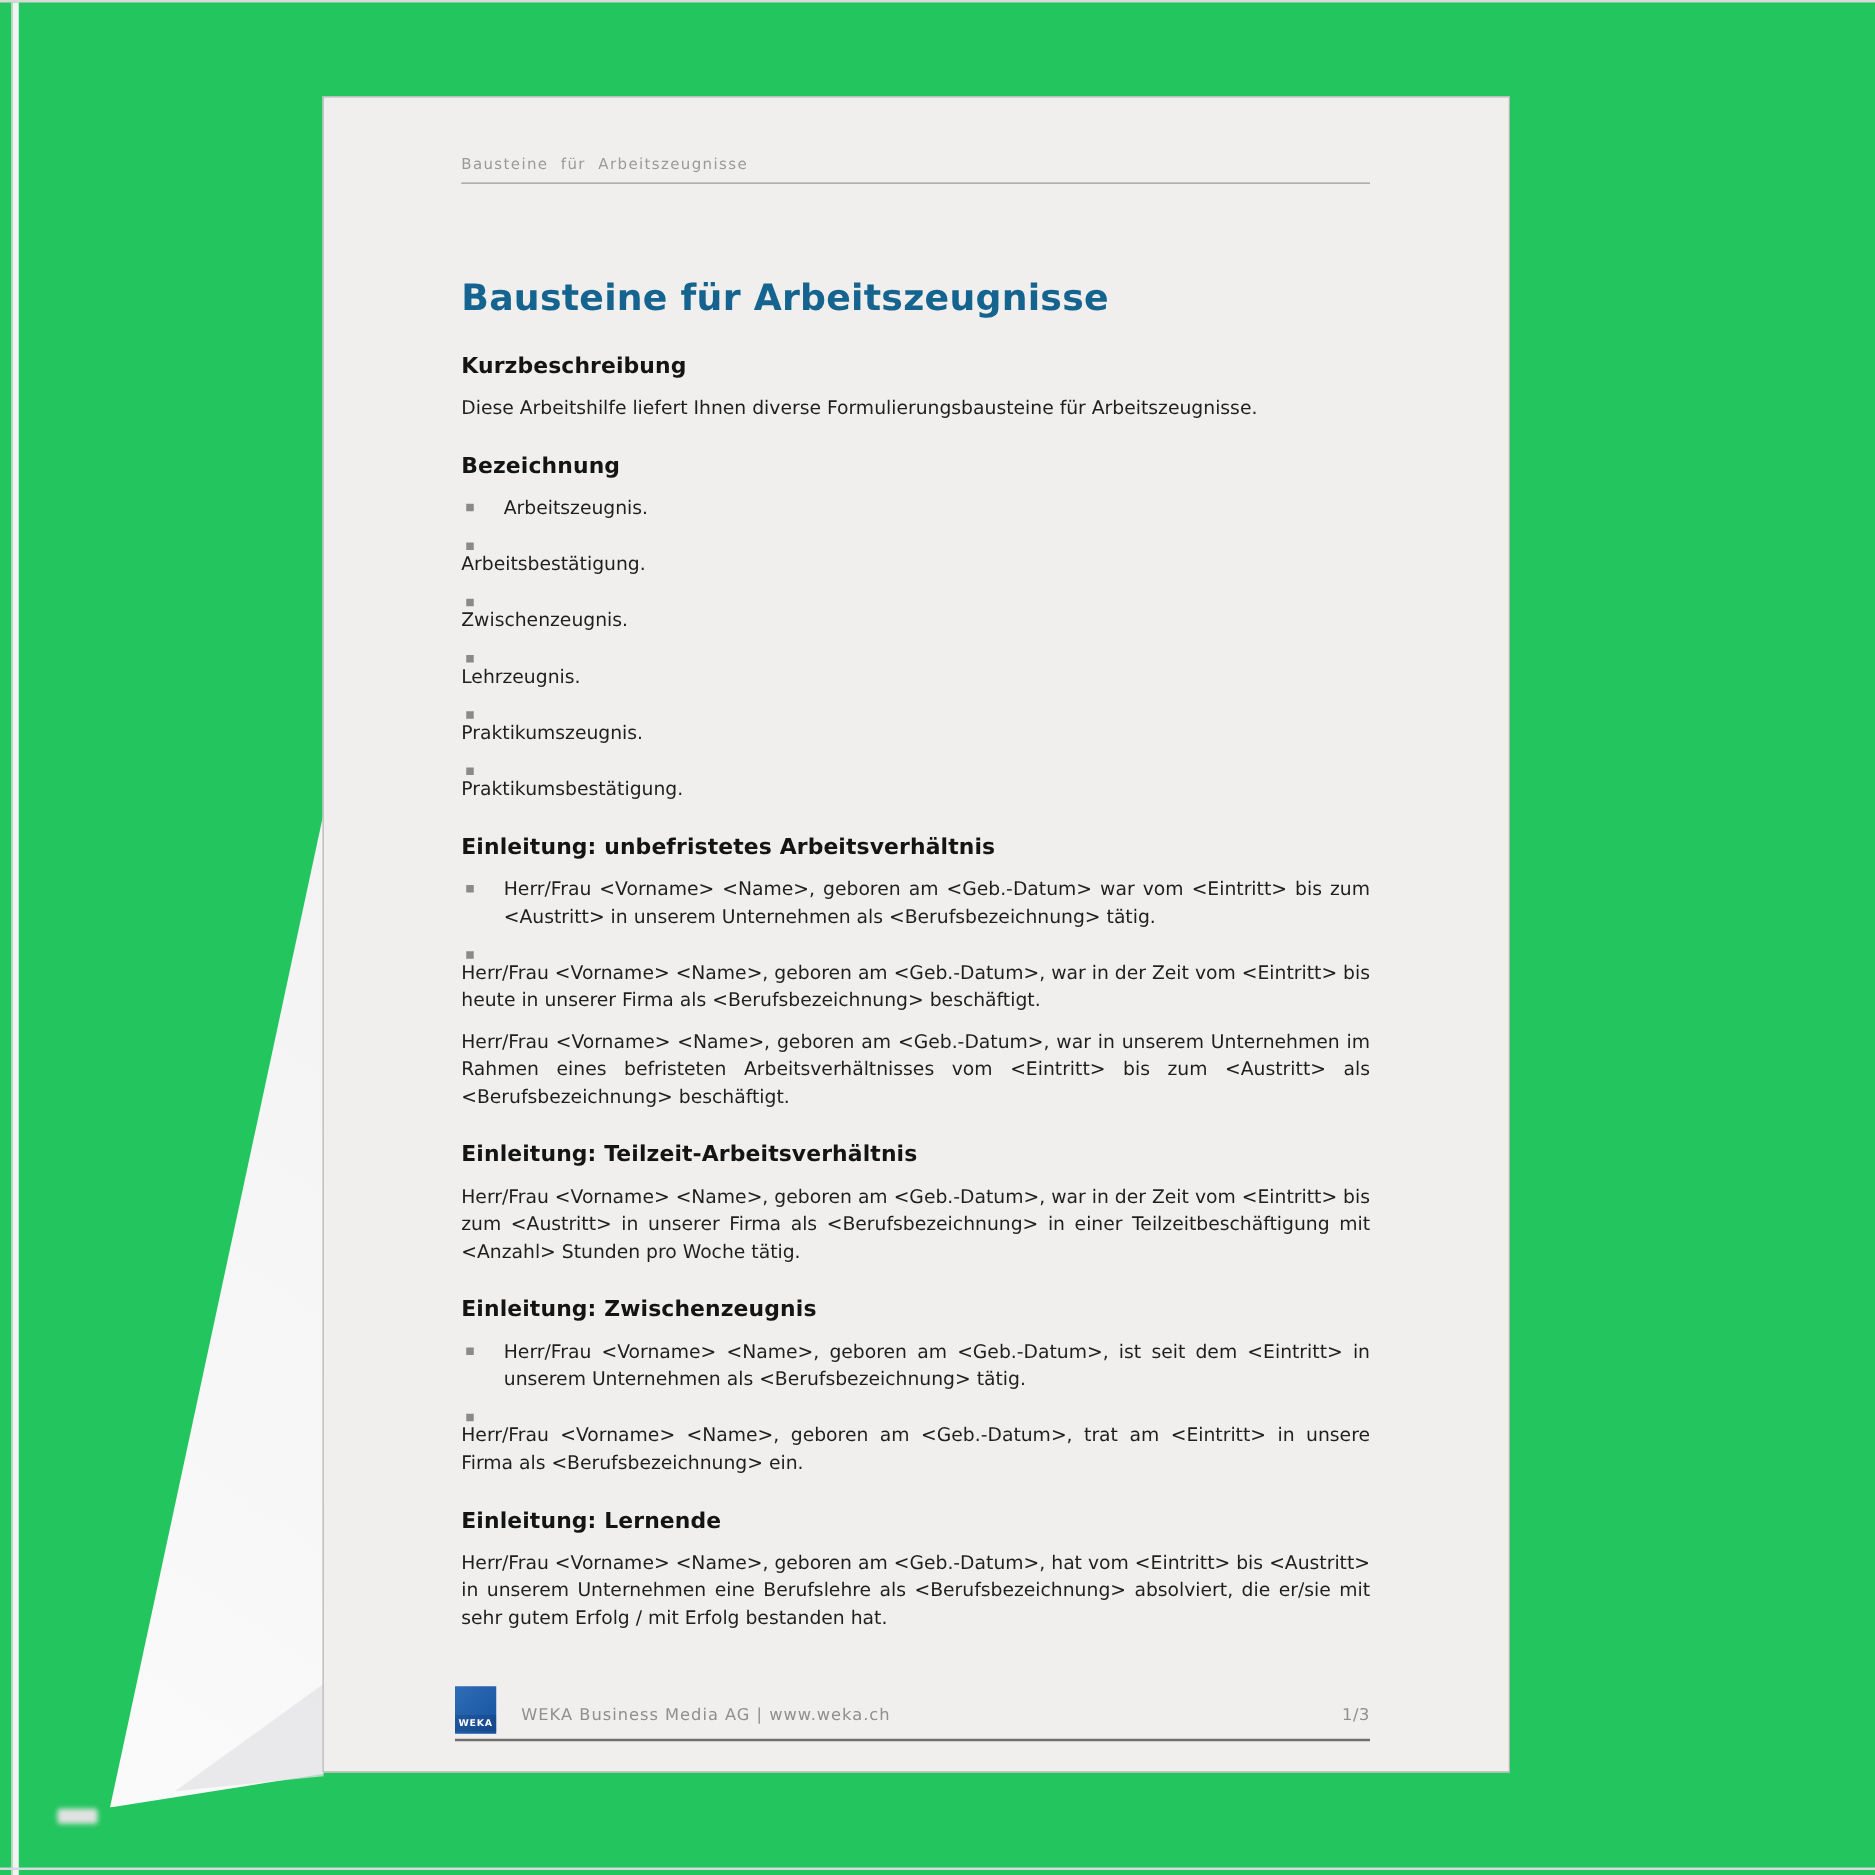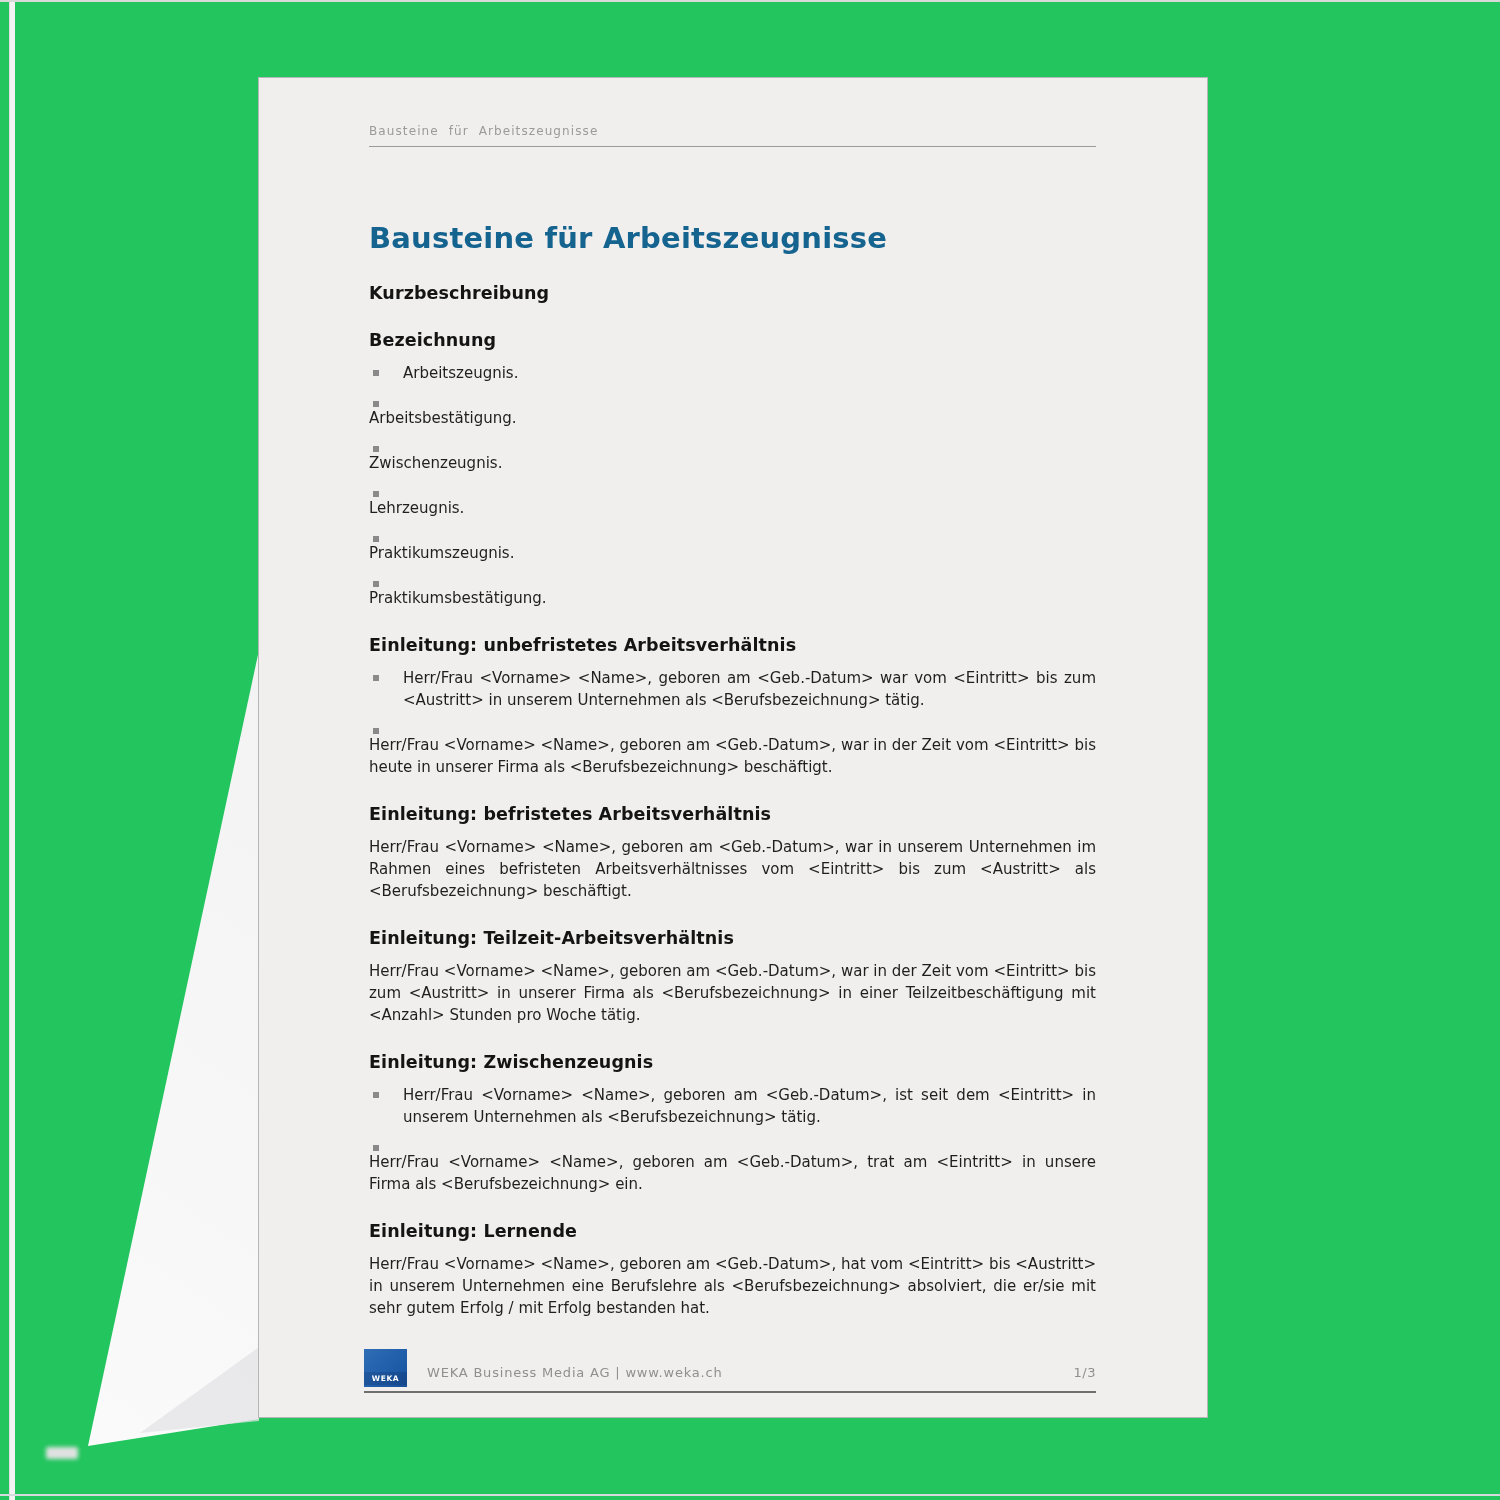--- a/index.html
+++ b/index.html
@@ -78,21 +78,21 @@
   .sq{
     flex:0 0 auto;width:6px;height:6px;background:#8a8a8a;
     margin:8px 24px 0 4px;
   }
   .li-text{flex:1;font-size:15px;line-height:22px;text-align:justify;}
 
   
   .footer{position:absolute;left:105px;right:111px;bottom:24px;}
   .footer-row{display:flex;align-items:flex-end;}
   .weka-logo{
-    position:relative;width:43px;height:38px;
+    position:relative;width:33px;height:38px;
     background:linear-gradient(135deg,#2f6db6 0%,#1c5aa6 70%,#174f97 100%);
     flex:0 0 auto;
     margin-top:36px;
   }
   .weka-logo-label{
     position:absolute;left:0;right:0;bottom:2px;
     text-align:center;color:#ffffff;font-size:7.5px;font-weight:bold;
     letter-spacing:.6px;background:rgba(10,25,70,.18);padding:2px 0;
   }
   .footer-company{
@@ -124,20 +124,21 @@
 
       <div class="running-header">
         <div class="running-header-text">Bausteine für Arbeitszeugnisse</div>
         <hr class="running-header-rule">
       </div>
 
       <h1 class="doc-title">Bausteine für Arbeitszeugnisse</h1>
 
       <section>
         <h2 class="sec-heading first">Kurzbeschreibung</h2>
+        <p class="para">Diese Arbeitshilfe liefert Ihnen diverse Formulierungsbausteine für Arbeitszeugnisse.</p>
       </section>
 
       <section>
         <h2 class="sec-heading">Bezeichnung</h2>
         <ul class="bullets">
           <li>
             <span class="sq"></span>
             <span class="li-text">Arbeitszeugnis.</span>
             </li>
           <li>
@@ -171,21 +172,20 @@
             <span class="li-text">Herr/Frau &lt;Vorname&gt; &lt;Name&gt;, geboren am &lt;Geb.-Datum&gt; war vom &lt;Eintritt&gt; bis zum &lt;Austritt&gt; in unserem Unternehmen als &lt;Berufsbezeichnung&gt; tätig.</span>
             </li>
           <li>
             <span class="sq"></span>
             <span class="li-text">Herr/Frau &lt;Vorname&gt; &lt;Name&gt;, geboren am &lt;Geb.-Datum&gt;, war in der Zeit vom &lt;Eintritt&gt; bis heute in unserer Firma als &lt;Berufsbezeichnung&gt; beschäftigt.</span>
             </li>
         </ul>
       </section>
 
       <section>
-        <h2 class="sec-heading">Einleitung: befristetes Arbeitsverhältnis</h2>
         <p class="para">Herr/Frau &lt;Vorname&gt; &lt;Name&gt;, geboren am &lt;Geb.-Datum&gt;, war in unserem Unternehmen im Rahmen eines befristeten Arbeitsverhältnisses vom &lt;Eintritt&gt; bis zum &lt;Austritt&gt; als &lt;Berufsbezeichnung&gt; beschäftigt.</p>
       </section>
 
       <section>
         <h2 class="sec-heading">Einleitung: Teilzeit-Arbeitsverhältnis</h2>
         <p class="para">Herr/Frau &lt;Vorname&gt; &lt;Name&gt;, geboren am &lt;Geb.-Datum&gt;, war in der Zeit vom &lt;Eintritt&gt; bis zum &lt;Austritt&gt; in unserer Firma als &lt;Berufsbezeichnung&gt; in einer Teilzeitbeschäftigung mit &lt;Anzahl&gt; Stunden pro Woche tätig.</p>
       </section>
 
       <section>
         <h2 class="sec-heading">Einleitung: Zwischenzeugnis</h2>

